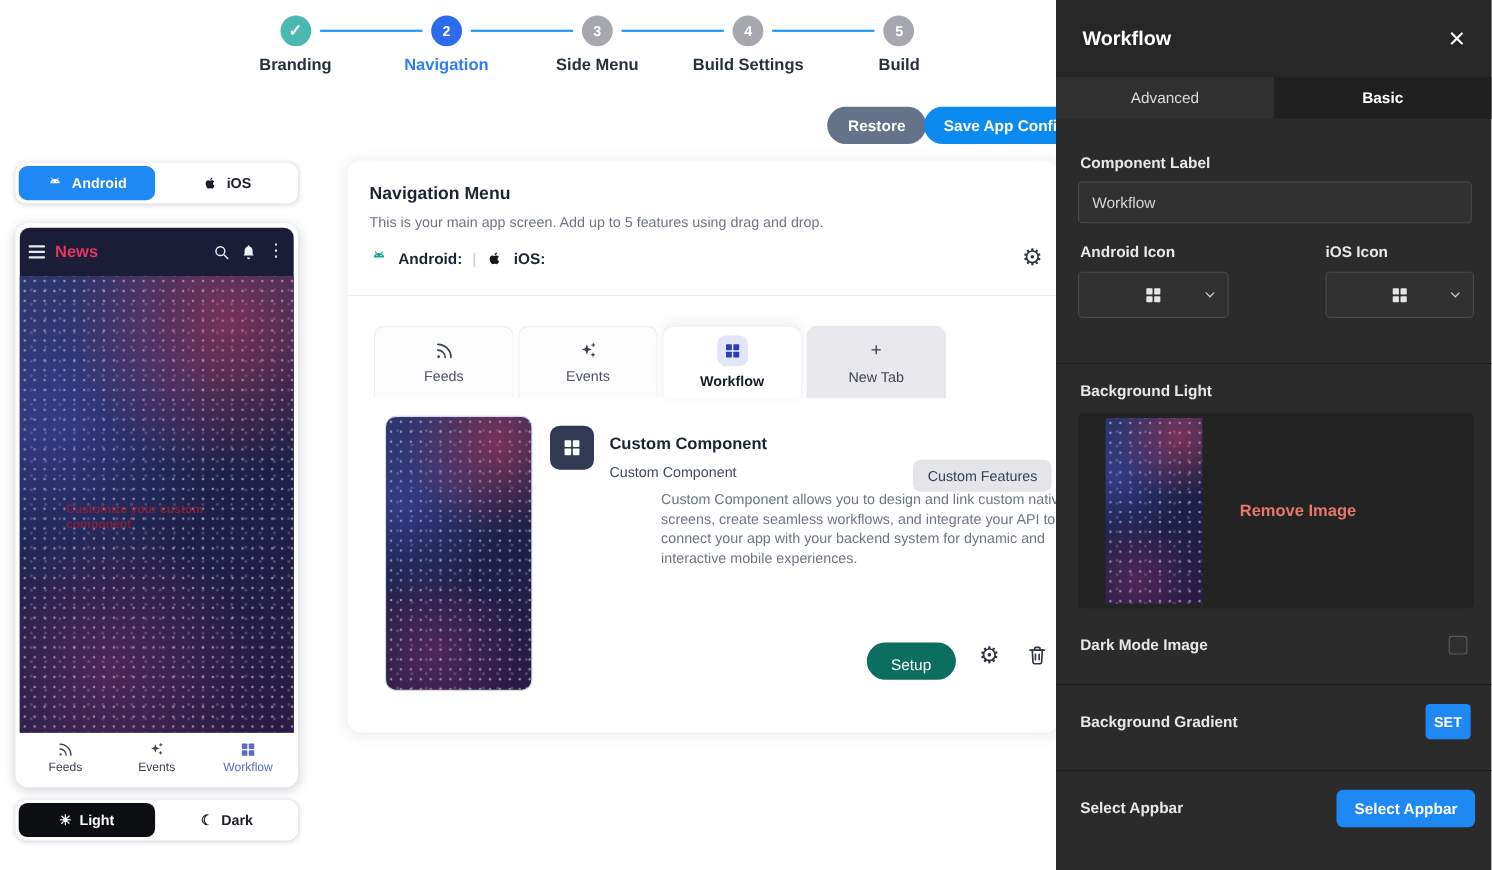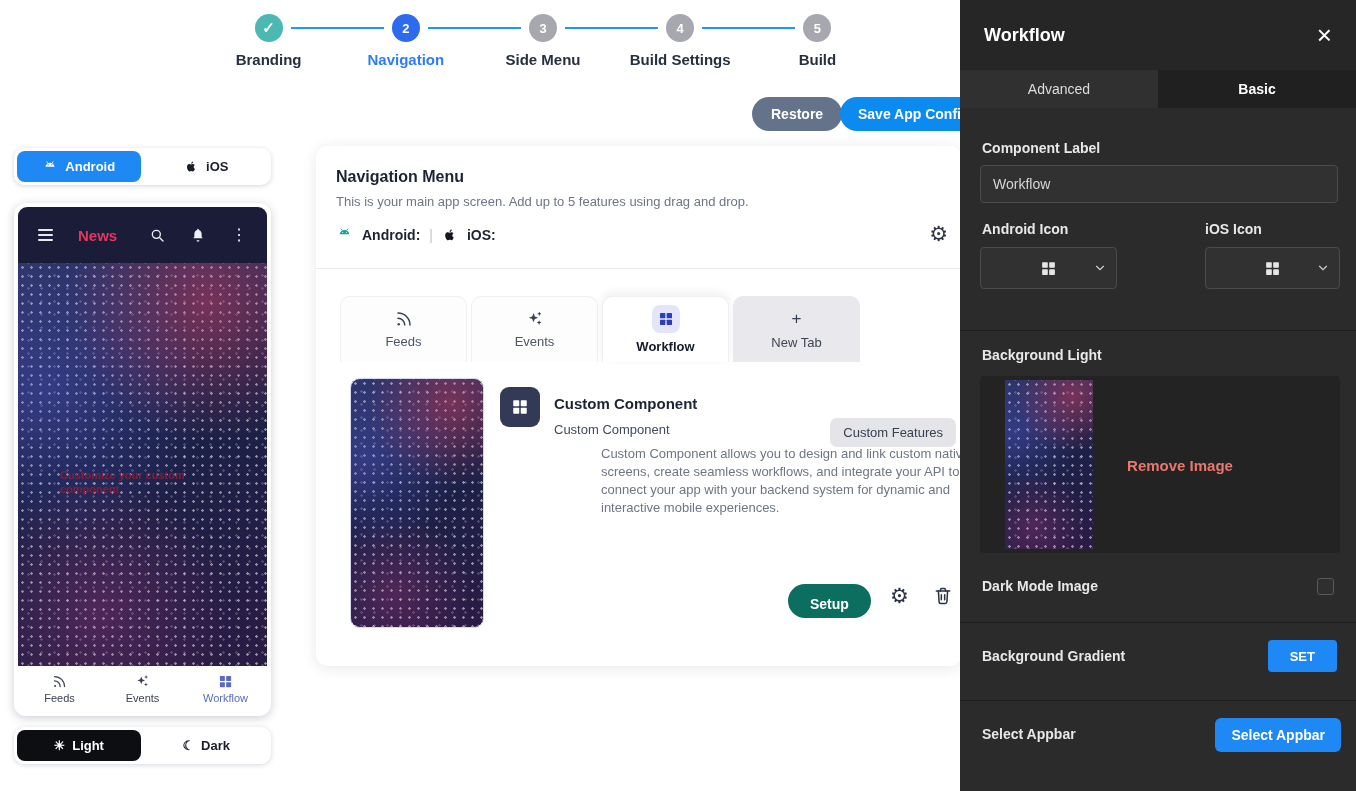--- a/index.html
+++ b/index.html
@@ -32,22 +32,22 @@
      box-shadow:0 1px 5px rgba(20,30,60,.18); display:flex; padding:3px; gap:4px; }
   .seg { flex:1; display:flex; align-items:center; justify-content:center; gap:7px; border-radius:8px;
      font-size:13px; font-weight:700; color:#1a1e27; cursor:pointer; }
   .seg.on-blue { background:#1e88f5; color:#fff; }
   .seg.on-black { background:#0d0e12; color:#fff; }
   .seg .ticon { display:inline-flex; align-items:center; }
 
   
   .phone { position:absolute; left:14px; top:203px; width:257px; height:513px; background:#fff; border-radius:12px;
      padding:4px; box-shadow:0 2px 10px rgba(20,30,60,.22); display:flex; flex-direction:column; }
-  .phone-header { height:56px; background:#1b1d38; border-radius:9px 9px 0 0; display:flex; align-items:center;
-     padding:0 20px; gap:25px; color:#f2f2f6; flex:0 0 auto; }
+  .phone-header { height:44px; background:#1b1d38; border-radius:9px 9px 0 0; display:flex; align-items:center;
+     padding:0 8px; gap:9px; color:#f2f2f6; flex:0 0 auto; }
   .hamburger { display:flex; flex-direction:column; gap:3px; }
   .hamburger i { display:block; width:15px; height:2px; background:#e9e9ef; border-radius:1px; }
   .phone-title { color:#e4375f; font-weight:700; font-size:15px; margin-right:auto; }
   .ph-icon { display:inline-flex; align-items:center; color:#eef0f6; }
   .vdots { font-size:16px; color:#eef0f6; line-height:1; }
   .phone-map { flex:1 1 auto; position:relative; overflow:hidden; }
   .map-art { background-color:#161b38;
     background-image:
       radial-gradient(circle at 76% 10%, rgba(244,63,94,.40), rgba(244,63,94,0) 34%),
       radial-gradient(circle at 12% 32%, rgba(99,102,241,.30), rgba(99,102,241,0) 45%),
@@ -87,21 +87,21 @@
      border:1px solid #d6d9f0; }
   .comp-icon { position:absolute; left:184px; top:241px; width:40px; height:40px; border-radius:9px;
      background:#333a56; color:#fff; display:flex; align-items:center; justify-content:center; }
   .comp-title { position:absolute; left:238px; top:249px; font-size:15px; font-weight:700; color:#1c2433; }
   .comp-sub { position:absolute; left:238px; top:276px; font-size:13px; color:#414b5a; }
   .comp-desc { position:absolute; left:240px; top:299px; width:394px; font-size:13px; color:#6e7683;
      line-height:18px;margin-left:45px; }
   .comp-badge { position:absolute; right:6px; top:256px; background:#e4e4e9; border-radius:7px; padding:7px 13px;
      font-size:13px; color:#374151;margin-top:16px; }
   .btn-setup { position:absolute; left:472px; top:438px; height:34px; padding:12px 22px; border-radius:17px;
-     background:#0b6e5f; color:#fff; font-size:14px; font-weight:700; }
+     background:#0b6e5f; color:#fff; font-size:14px; font-weight:400; }
   .row-gear { position:absolute; left:574px; top:438px; font-size:21px; color:#2b3340; background:none;
      border:none; cursor:pointer; }
   .row-trash { position:absolute; left:617px; top:440px; color:#2b3340; background:none; border:none; cursor:pointer; }
 
   
   #panel { position:absolute; left:960px; top:0; width:396px; height:791px; background:#2b2b2b; color:#e9e9e9; z-index:5; }
   .panel-header { position:absolute; left:0; top:0; width:100%; height:70px; background:#262626; display:flex;
      align-items:center; justify-content:space-between; padding:0 24px; }
   .panel-title { font-size:18px; font-weight:600; color:#fff; }
   .panel-close { font-size:26px; color:#fff; background:none; border:none; cursor:pointer; line-height:1; }
@@ -118,21 +118,21 @@
   .p-select .chev { position:absolute; right:9px; top:13px; color:#cfcfcf; }
   .p-divider { position:absolute; left:0; width:100%; height:1px; background:#1e1e1e; }
   .img-box { position:absolute; left:20px; top:376px; width:360px; height:177px; background:#232323;
      border-radius:4px; }
   .img-thumb { position:absolute; left:25px; top:4px; width:88px; height:169px; }
   .remove-image { position:absolute; left:100px; top:50%; transform:translateY(-50%); width:200px;
      text-align:center; color:#e8776d; font-size:15px; font-weight:600; cursor:pointer; background:none; border:none;
      font-family:inherit; }
   .p-checkbox { position:absolute; right:22px; top:578px; width:17px; height:17px; background:#2f2f2f;
      border:1px solid #5a5a5a; border-radius:3px; cursor:pointer; }
-  .btn-set { position:absolute; right:19px; top:640px; height:32px; padding:0 22px; border-radius:4px;
+  .btn-set { position:absolute; right:19px; top:640px; height:32px; padding:0 8px; border-radius:4px;
      background:#1e88f5; color:#fff; font-size:13px; font-weight:700; }
   .btn-appbar { position:absolute; right:15px; top:718px; height:34px; padding:0 16px; border-radius:6px;
      background:#1e88f5; color:#fff; font-size:14px; font-weight:600; }
   svg { display:block; }
 </style>
 </head>
 <body>
 
 <div id="app">
 

